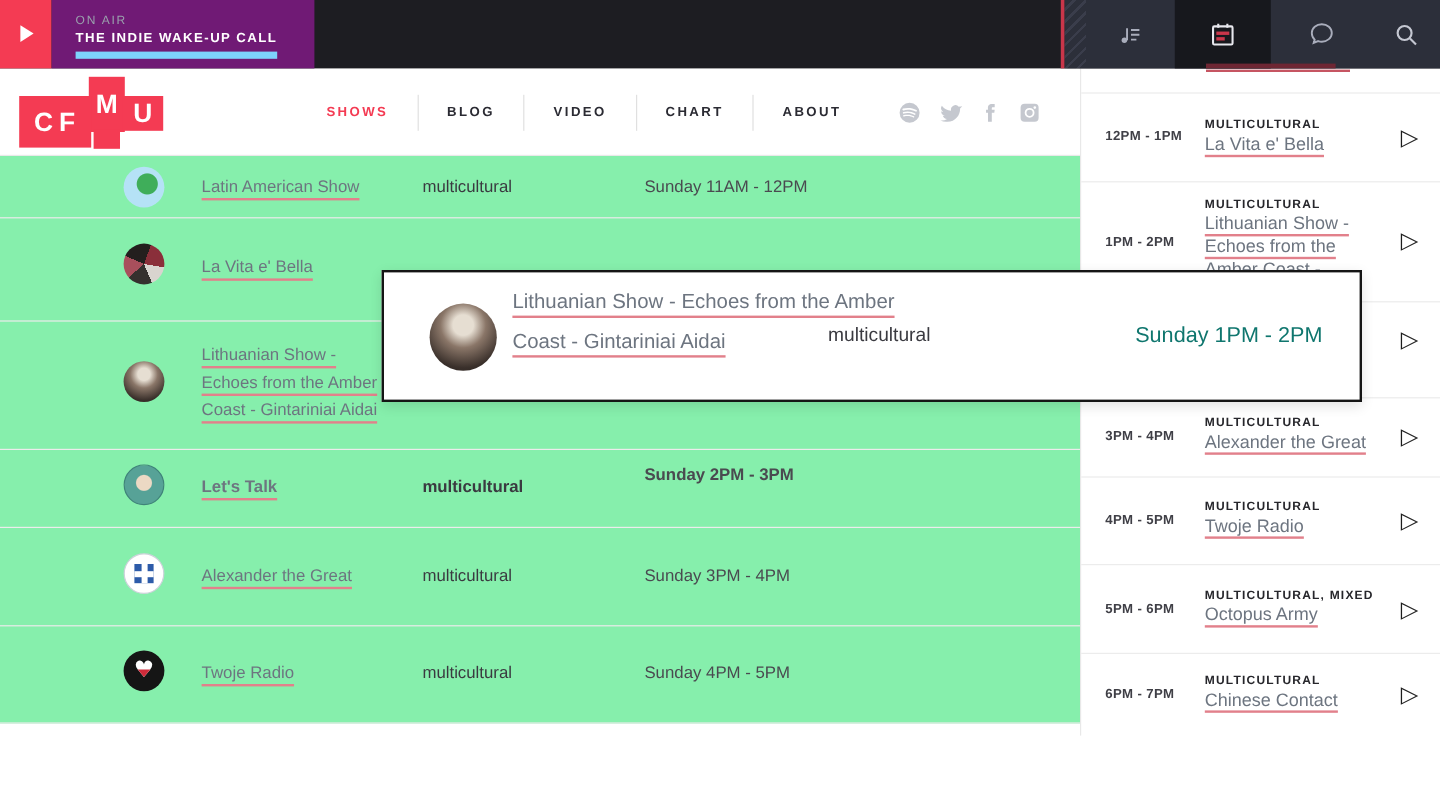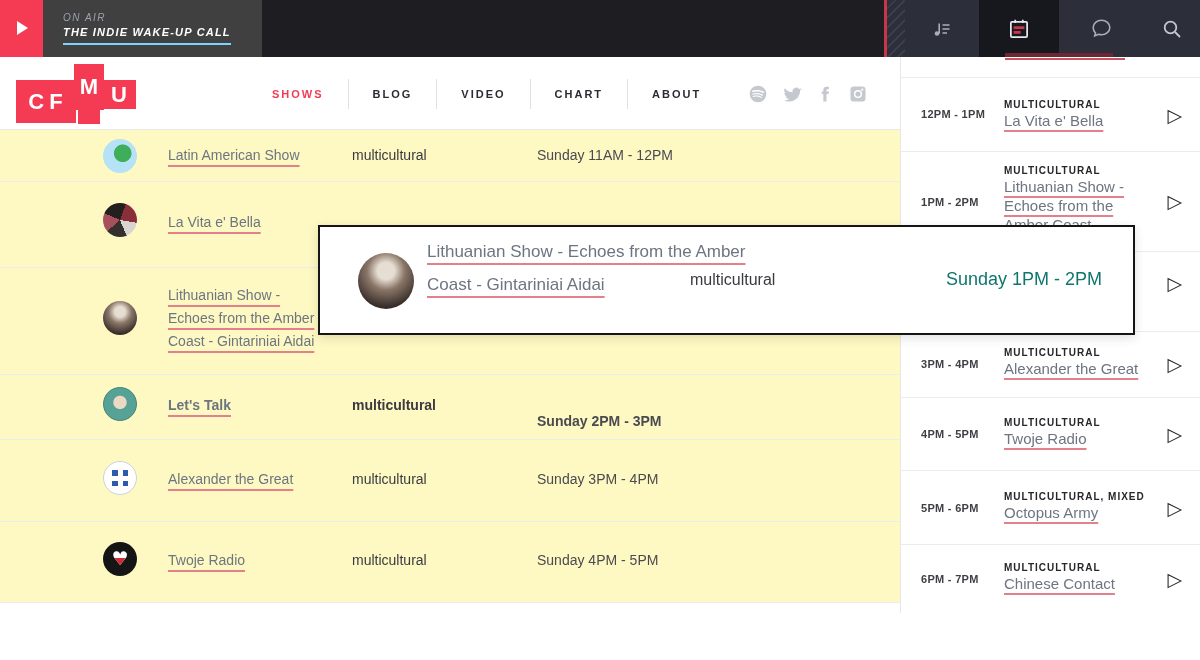--- a/index.html
+++ b/index.html
@@ -4,24 +4,24 @@
 <style>
   * { margin:0; padding:0; box-sizing:border-box; }
   html,body { width:1200px; height:660px; overflow:hidden; background:#fff;
     font-family:"Liberation Sans", sans-serif; }
 
   
   .topbar { position:absolute; left:0; top:0; width:1200px; height:57px; background:#1d1d22; z-index:30; }
   .play-btn { position:absolute; left:0; top:0; width:43px; height:57px; background:#f43b53; cursor:pointer; }
   .play-btn .tri { position:absolute; left:17px; top:21px; width:0; height:0;
     border-left:11px solid #fff; border-top:7px solid transparent; border-bottom:7px solid transparent; }
-  .onair-panel { position:absolute; left:43px; top:0; width:219px; height:57px; background:#404040;font-style:italic; }
+  .onair-panel { position:absolute; left:43px; top:0; width:219px; height:57px; background:#701a75; }
   .onair-label { position:absolute; left:20px; top:12px; font-size:10px; letter-spacing:1.5px; color:#9aa0ad; }
   .onair-show { position:absolute; left:20px; top:26px; font-size:11px; font-weight:bold; letter-spacing:1.2px;
-    color:#fff; padding-bottom:5px; border-bottom:2px solid #7dd3fc; }
+    color:#fff; padding-bottom:5px; border-bottom:6px solid #7dd3fc; }
   .stripe-edge { position:absolute; left:884px; top:0; width:21px; height:57px;
     background:repeating-linear-gradient(135deg,#2c2f3a 0 5px,#3a3d4b 5px 7px);
     border-left:3px solid #c9364a; }
   .top-icons { position:absolute; left:905px; top:0; width:295px; height:57px; background:#2c2f3a; display:flex; }
   .icon-cell { width:74px; height:57px; display:flex; align-items:center; justify-content:center;
     color:#a9adbb; cursor:pointer; }
   .icon-cell.active { width:80px; background:#17181d; color:#e8e8ee; }
   .icon-cell.wide { width:85px; }
   .icon-cell.last { width:56px; color:#c4c7d1; }
   .active-underline { position:absolute; left:1005px; top:53px; width:108px; height:4px; background:#6e2633; }
@@ -39,21 +39,21 @@
   .nav { position:absolute; left:272px; top:0; height:73px; display:flex; align-items:center; }
   .nav-item { font-size:11px; font-weight:bold; letter-spacing:2px; color:#2b2b33; padding:0 24px;
     cursor:pointer; white-space:nowrap; }
   .nav-item.first { padding-left:0; }
   .nav-item.active { color:#f43b53; }
   .nav-sep { width:1px; height:30px; background:#e0e0e0; }
   .social { position:absolute; left:748px; top:0; height:73px; display:flex; align-items:center; gap:14px; }
   .social .s-ic { color:#c5c8cf; cursor:pointer; display:flex; }
 
   
-  .main-list { position:absolute; left:0; top:130px; width:900px; background:#fef9c3; }
+  .main-list { position:absolute; left:0; top:130px; width:900px; background:#86efac; }
   .show-row { position:relative; width:900px; border-bottom:1px solid #ececec; }
   .avatar { position:absolute; left:103px; width:34px; height:34px; border-radius:50%; overflow:hidden; }
   .row-name { position:absolute; left:168px; width:162px; font-size:14px; color:#6d7580; line-height:23px;
     text-decoration:underline; text-decoration-color:#e2808b; text-underline-offset:5px;
     text-decoration-thickness:1.5px; cursor:pointer; }
   .row-cat { position:absolute; left:352px; font-size:14px; color:#3a3a40; }
   .row-time { position:absolute; left:537px; font-size:14px; color:#4a4a50; }
 
   
   .av-latin { background:radial-gradient(circle at 58% 42%, #3fae5a 0 30%, #b5e2f6 33%); }
@@ -203,21 +203,21 @@
     <div class="avatar av-lith" style="top:33px;"></div>
     <div class="row-name" style="top:16px;">Lithuanian Show - Echoes from the Amber Coast - Gintariniai Aidai</div>
     <div class="row-cat" style="top:46px;"></div>
     <div class="row-time" style="top:46px;"></div>
   </div>
 
   <div class="show-row" style="height:65px;font-weight:bold;">
     <div class="avatar av-lets" style="top:12px;"></div>
     <div class="row-name" style="top:19px;">Let's Talk</div>
     <div class="row-cat" style="top:22px;">multicultural</div>
-    <div class="row-time" style="top:38px;">Sunday 2PM - 3PM</div>
+    <div class="row-time" style="top:12px;">Sunday 2PM - 3PM</div>
   </div>
 
   <div class="show-row" style="height:82px;">
     <div class="avatar av-alex" style="top:21px;">
       <div class="cross"></div>
     </div>
     <div class="row-name" style="top:28px;">Alexander the Great</div>
     <div class="row-cat" style="top:31px;">multicultural</div>
     <div class="row-time" style="top:31px;">Sunday 3PM - 4PM</div>
   </div>

